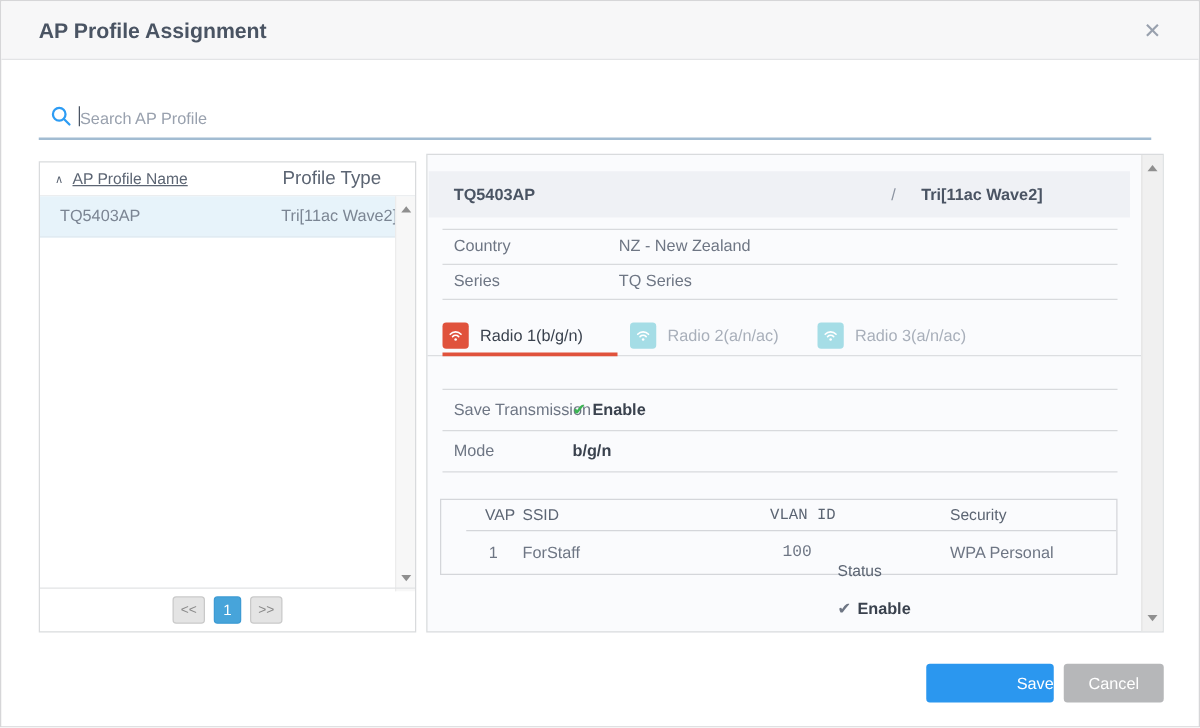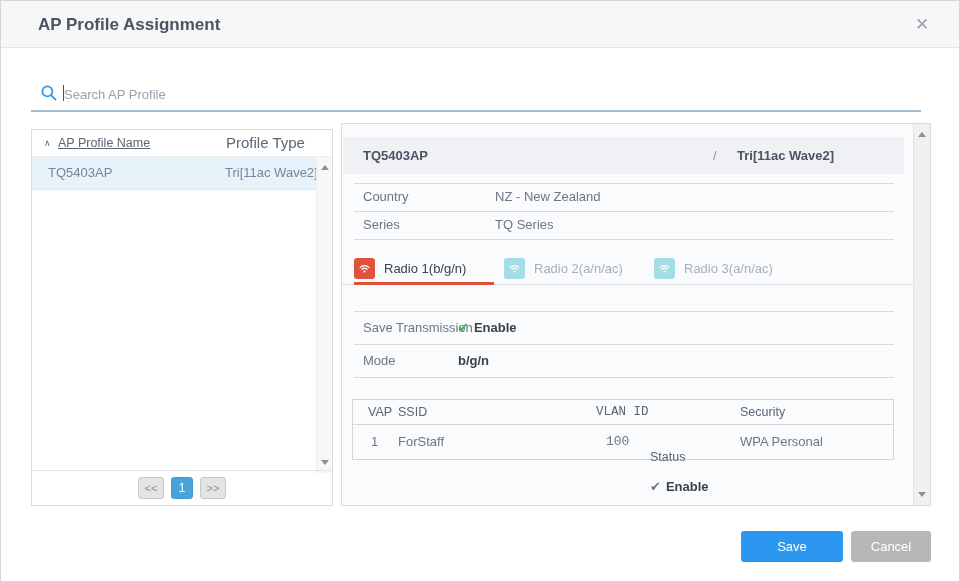--- a/index.html
+++ b/index.html
@@ -2,21 +2,21 @@
 <html><head>
 <meta charset="utf-8">
 <style>
   * { margin:0; padding:0; box-sizing:border-box; }
   html,body { background:#fff; }
   body { font-family:"Liberation Sans","DejaVu Sans",sans-serif; font-size:13px; color:#6e7684; }
   .dialog { position:relative; width:960px; height:582px; background:#fff; border:1px solid #d6d6d8; overflow:hidden; }
 
   
   .hdr { position:absolute; top:0; left:0; right:0; height:47px; background:#f7f7f8; border-bottom:1px solid #e3e4e6; }
-  .hdr-title { position:absolute; left:30px; top:0; line-height:47px; font-size:17px; font-weight:bold; color:#4a5463;margin-left:7px; }
+  .hdr-title { position:absolute; left:30px; top:0; line-height:47px; font-size:17px; font-weight:bold; color:#4a5463; }
   .hdr-close { position:absolute; right:22px; top:0; width:30px; text-align:center; line-height:47px; font-size:17px; color:#99a1ae; cursor:pointer; }
 
   
   .search-icon { position:absolute; left:39px; top:83px; }
   .search-input { position:absolute; left:63px; top:82px; width:840px; height:22px; border:none; outline:none; background:transparent; font-family:inherit; font-size:13px; color:#4a5463; }
   .search-input::placeholder { color:#99a1ae; opacity:1; }
   .search-caret { position:absolute; left:62px; top:84px; width:1px; height:16px; background:#4a5463; }
   .search-underline { position:absolute; left:30px; top:109px; width:890px; height:2px; background:#a2bcd2; }
 
   
@@ -57,37 +57,37 @@
   .tab-label.active { color:#3a424e; }
   .tab-label.inactive { color:#a8afba; }
   .tabbar-border { position:absolute; left:0; top:160px; width:571px; height:1px; background:#dcdee1; }
   .tab-underline { position:absolute; left:12px; top:158px; width:140px; height:3px; background:#e0523c; }
 
   .rrow { position:absolute; left:1px; width:560px; height:33px; }
   .rrow .lab { position:absolute; left:20px; top:0; line-height:33px; color:#6e7684; }
   .rrow .val { position:absolute; left:115px; top:0; line-height:33px; color:#3a424e; font-weight:bold; }
   .check { color:#3cb454; font-weight:bold; margin-right:5px; }
 
-  .vap { position:absolute; left:10px; top:275px; width:542px; height:61px; border:1px solid #d4d6da; }
+  .vap { position:absolute; left:10px; top:275px; width:542px; height:61px; border:1px solid #d4d6da;padding-left:20px; }
   .vap-hrow { position:relative; height:25px; border-bottom:1px solid #d4d6da; }
   .vap-row { position:relative; height:34px; }
   .vap .c0 { position:absolute; left:15px; }
   .vap .c1 { position:absolute; left:45px; }
   .vap .c2 { position:absolute; left:243px;font-family:Liberation Mono, monospace; }
   .vap .c3 { position:absolute; left:297px;margin-top:45px; }
   .vap .c4 { position:absolute; left:387px; }
   .vap-hrow span { line-height:25px; color:#5c6573; font-size:12.5px; }
   .vap-row span, .vap-row div { line-height:34px; color:#6e7684; }
   .vap-row .c0 { left:18px; }
   .vap-row .c2 { left:253px; }
   .vap-row .status-val { color:#3a424e; font-weight:bold; }
 
   
   .btn { position:absolute; top:530px; height:31px; border:none; border-radius:3px; color:#fff; font-size:13px; font-family:inherit; cursor:pointer; }
-  .btn-save { left:740px; width:102px; background:#2b97ef; }
+  .btn-save { left:740px; width:102px; background:#2b97ef;text-align:right; }
   .btn-cancel { left:850px; width:80px; background:#b6b7b9; }
 </style>
 </head>
 <body>
 
 <div class="dialog">
 
   <div class="hdr">
     <div class="hdr-title">AP Profile Assignment</div>
     <div class="hdr-close">✕</div>

